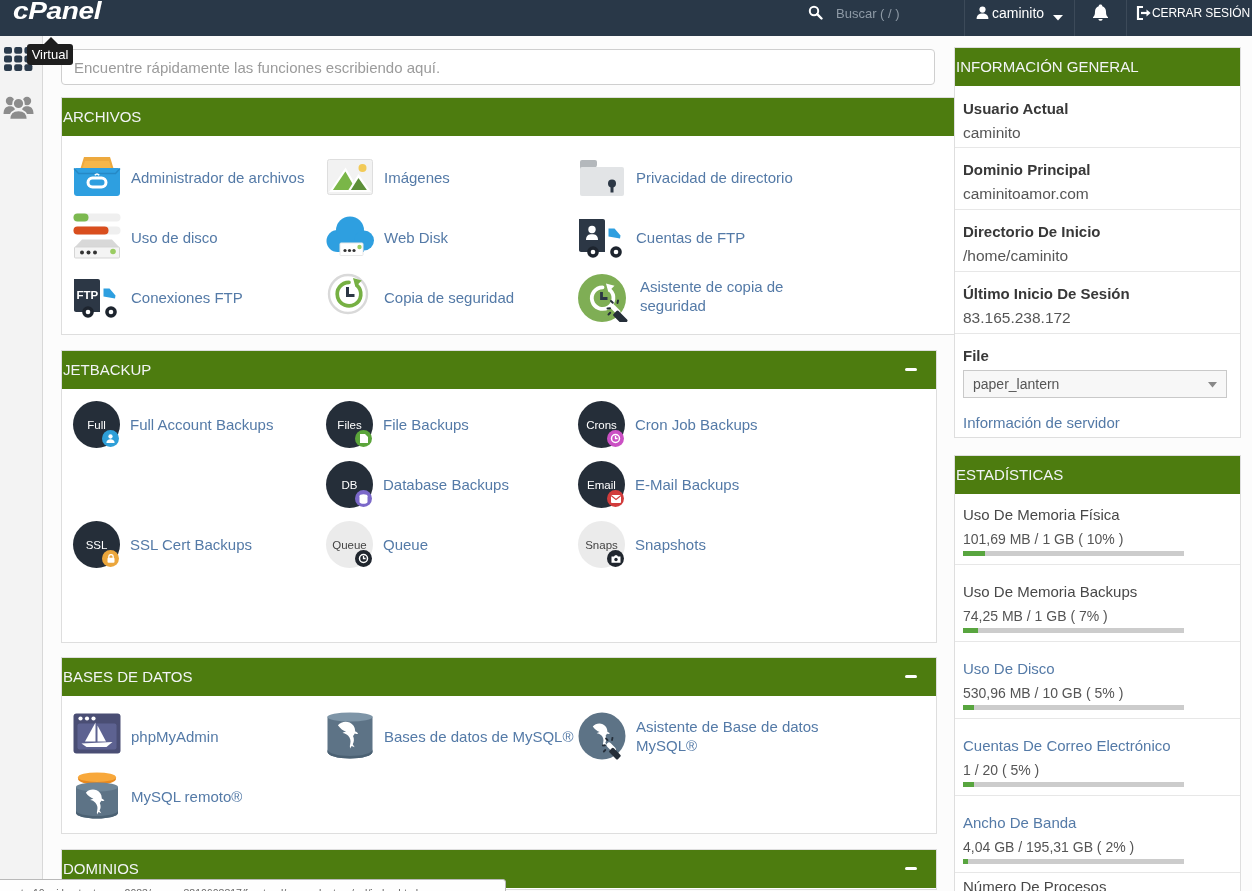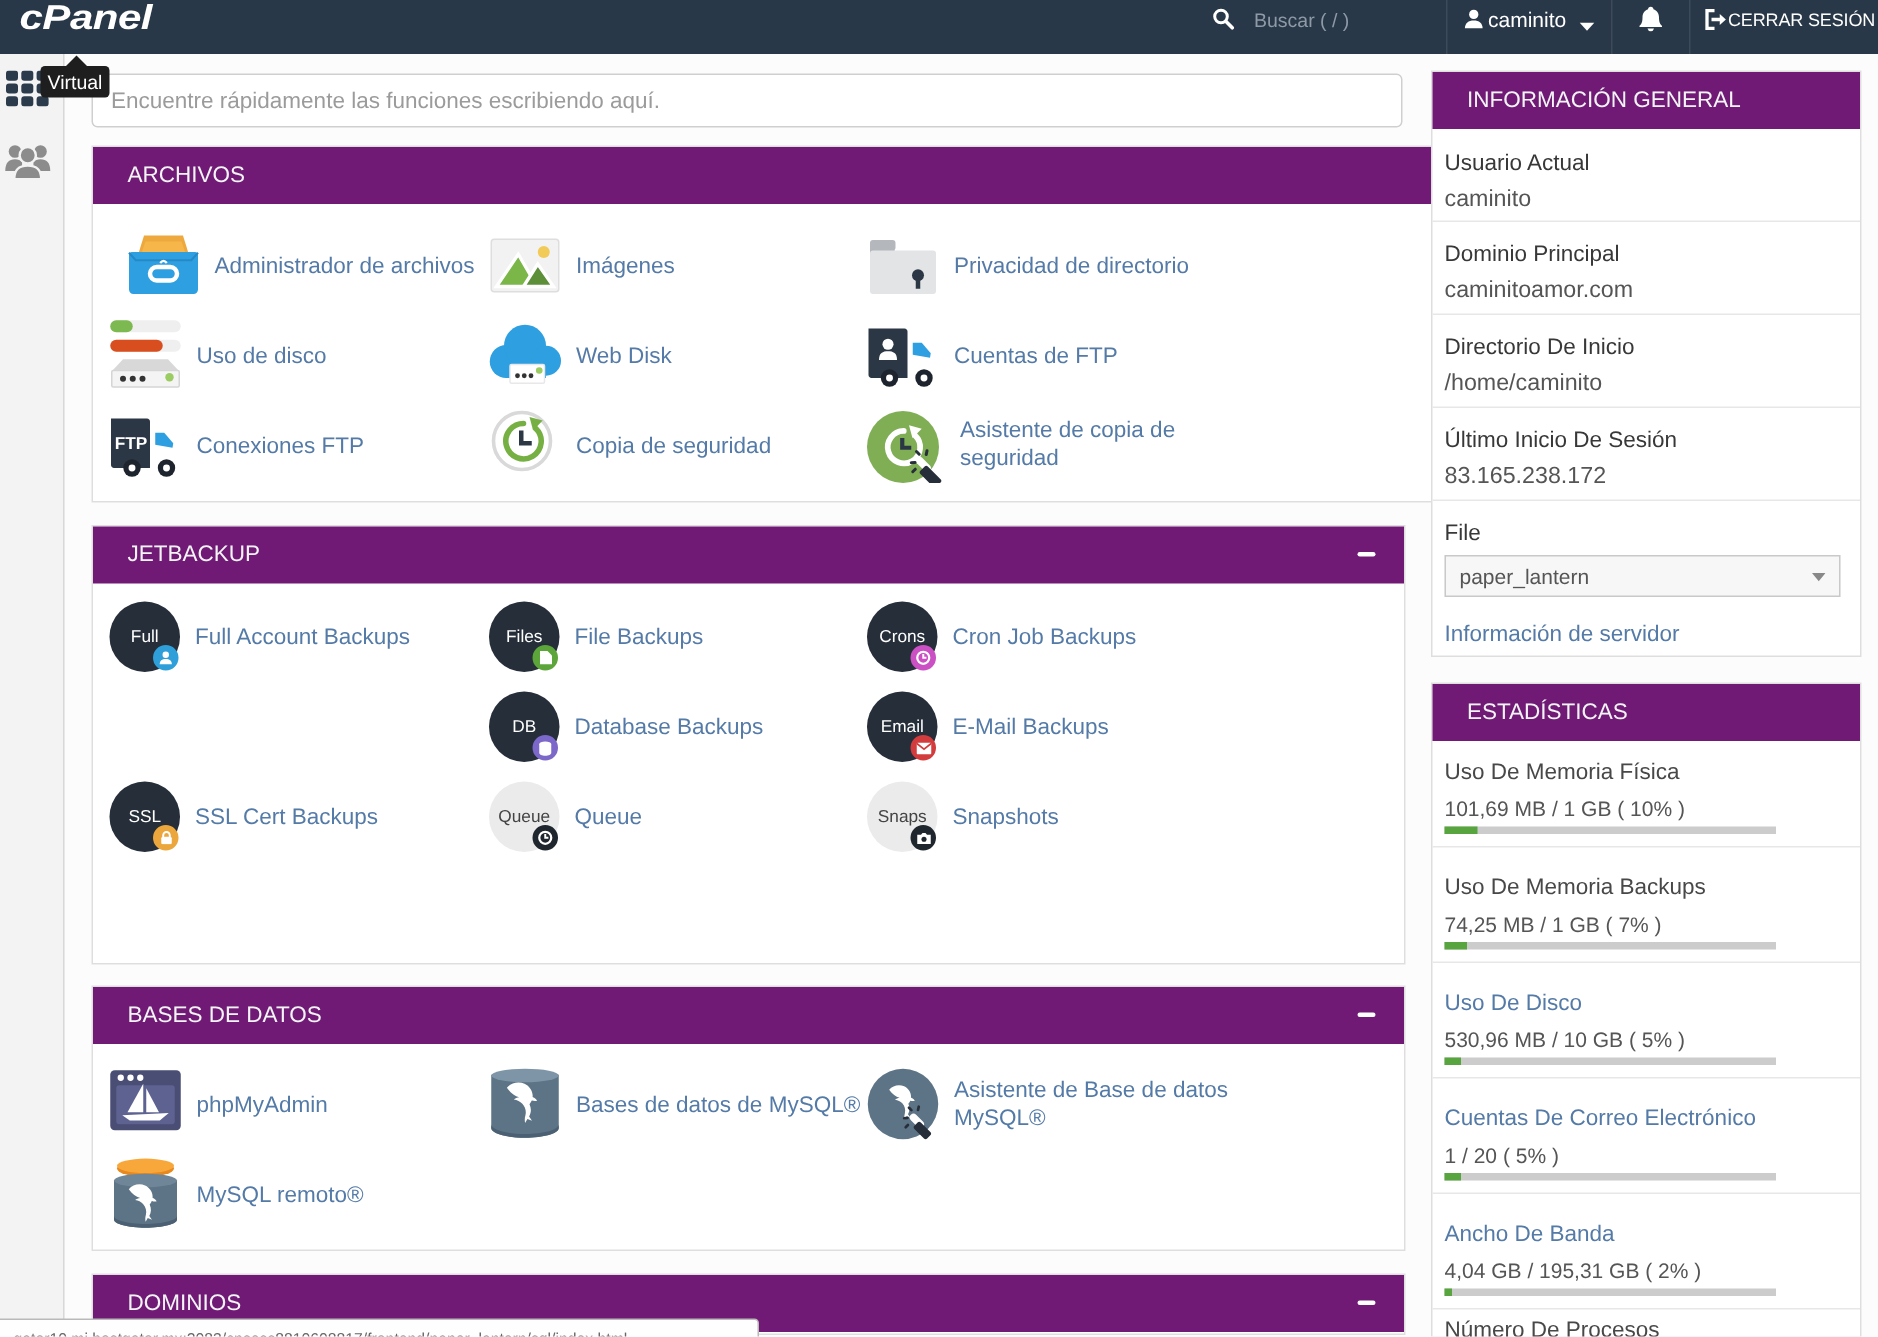--- a/index.html
+++ b/index.html
@@ -14,33 +14,33 @@
 .ttext{position:absolute;color:#fff;font-size:14px;top:5px}
 
 #leftbar{position:absolute;left:0;top:36px;width:43px;height:855px;background:#f3f3f3;border-right:1px solid #d8d8d8;box-sizing:border-box}
 #tooltip{position:absolute;left:27px;top:44px;width:46px;height:21px;background:#1e1e1e;border-radius:3px;color:#fff;font-size:13px;line-height:21px;text-align:center;z-index:30}
 #tooltip:before{content:"";position:absolute;left:17px;top:-7px;border:7px solid transparent;border-bottom-color:#1e1e1e;border-top:0}
 
 #search{position:absolute;left:61px;top:49px;width:874px;height:36px;box-sizing:border-box;border:1px solid #cfcfcf;border-radius:4px;background:#fff;font-family:"Liberation Sans",sans-serif;font-size:15px;color:#444;padding:0 12px}
 #search::placeholder{color:#9b9b9b;opacity:1}
 
 .panel{position:absolute;background:#fff;border:1px solid #dedede;box-sizing:border-box}
-.phead{height:38px;background:#701a75;color:#f2f4f6;font-size:15px;line-height:38px;padding-left:23px;box-sizing:border-box;position:relative}
+.phead{height:38px;background:#4d7c0f;color:#f2f4f6;font-size:15px;line-height:38px;padding-left:1px;box-sizing:border-box;position:relative}
 .minus{position:absolute;right:19px;top:17px;width:12px;height:3px;background:#fff;border-radius:1.5px}
 
 .cell{position:absolute;display:flex;align-items:center}
 .cell .ico{width:48px;height:48px;flex:0 0 48px;margin-right:10px}
 .cell a{color:#547aa7;font-size:15px;line-height:19px}
 .cell .lbl2{width:200px}
 
 .jbc{width:47px;height:47px;border-radius:50%;background:#252e39;color:#fff;font-size:11.5px;display:flex;align-items:center;justify-content:center;position:relative;flex:0 0 47px;margin-right:10px}
 .jbc.lt{background:#ebebeb;color:#444}
 .jbb{position:absolute;left:29px;top:29px;width:17px;height:17px;border-radius:50%;display:flex;align-items:center;justify-content:center}
 
-.rlabel{position:absolute;left:8px;font-size:15px;font-weight:normal;color:#383838}
+.rlabel{position:absolute;left:8px;font-size:15px;font-weight:bold;color:#383838}
 .rvalue{position:absolute;left:8px;font-size:15.5px;color:#555}
 .sval{position:absolute;left:8px;font-size:14px;color:#555}
 .rsep{position:absolute;left:0;width:100%;height:1px;background:#e7e7e7}
 .stitle{position:absolute;left:8px;font-size:15px;color:#484848}
 .stitle a{font-size:15px}
 .sbar{position:absolute;left:8px;width:221px;height:5px;background:#ccc}
 .sfill{height:5px;background:#58a53f}
 #statusbar{position:absolute;left:-2px;top:879px;width:508px;height:14px;background:#fefefe;border:1px solid #b9b9b9;border-radius:0 3px 0 0;font-size:10.5px;color:#666;padding:7px 0 0 10px;box-sizing:border-box;white-space:nowrap;overflow:hidden;z-index:40}
 </style>
 </head>
@@ -100,21 +100,21 @@
       <path d="M6.5,27.5 C6.5,20.5 10,18.4 15.5,18.4 C21,18.4 24.5,20.5 24.5,27.5 Z" stroke="#f3f3f3" stroke-width="1.6"></path>
     </g>
   </svg>
 </div>
 <div id="tooltip">Virtual</div>
 
 <input id="search" placeholder="Encuentre rápidamente las funciones escribiendo aquí." style="">
 
 <div class="panel" style="left:61px;top:97px;width:932px;height:238px">
   <div class="phead">ARCHIVOS<div class="minus"></div></div>
-  <div class="cell" style="left:23px;top:55px;width:245px">
+  <div class="cell" style="left:11px;top:55px;width:245px">
     <svg class="ico" viewBox="0 0 48 48">
         <path d="M7,17 L11,4 H37 L41,17 Z" fill="#eda93e"></path>
         <path d="M9,17 L12,8 H36 L39,17 Z" fill="#f6b64a"></path>
         <path d="M3,15 H45 C46.1,15 47,15.9 47,17 V40 C47,41.7 45.7,43 44,43 H4 C2.3,43 1,41.7 1,40 V17 C1,15.9 1.9,15 3,15 Z" fill="#2e9fe0"></path>
         <path d="M1,15.5 L5.5,20.5 H42.5 L47,15.5" fill="none" stroke="#2589c6" stroke-width="1.4"></path>
         <rect x="15" y="25" width="18" height="9" rx="4.5" fill="none" stroke="#fff" stroke-width="3"></rect>
         <path d="M21.8,22.3 q2.2,-2.8 4.4,0" fill="none" stroke="#fff" stroke-width="1.5"></path>
       </svg>
     <a>Administrador de archivos</a>
   </div>

